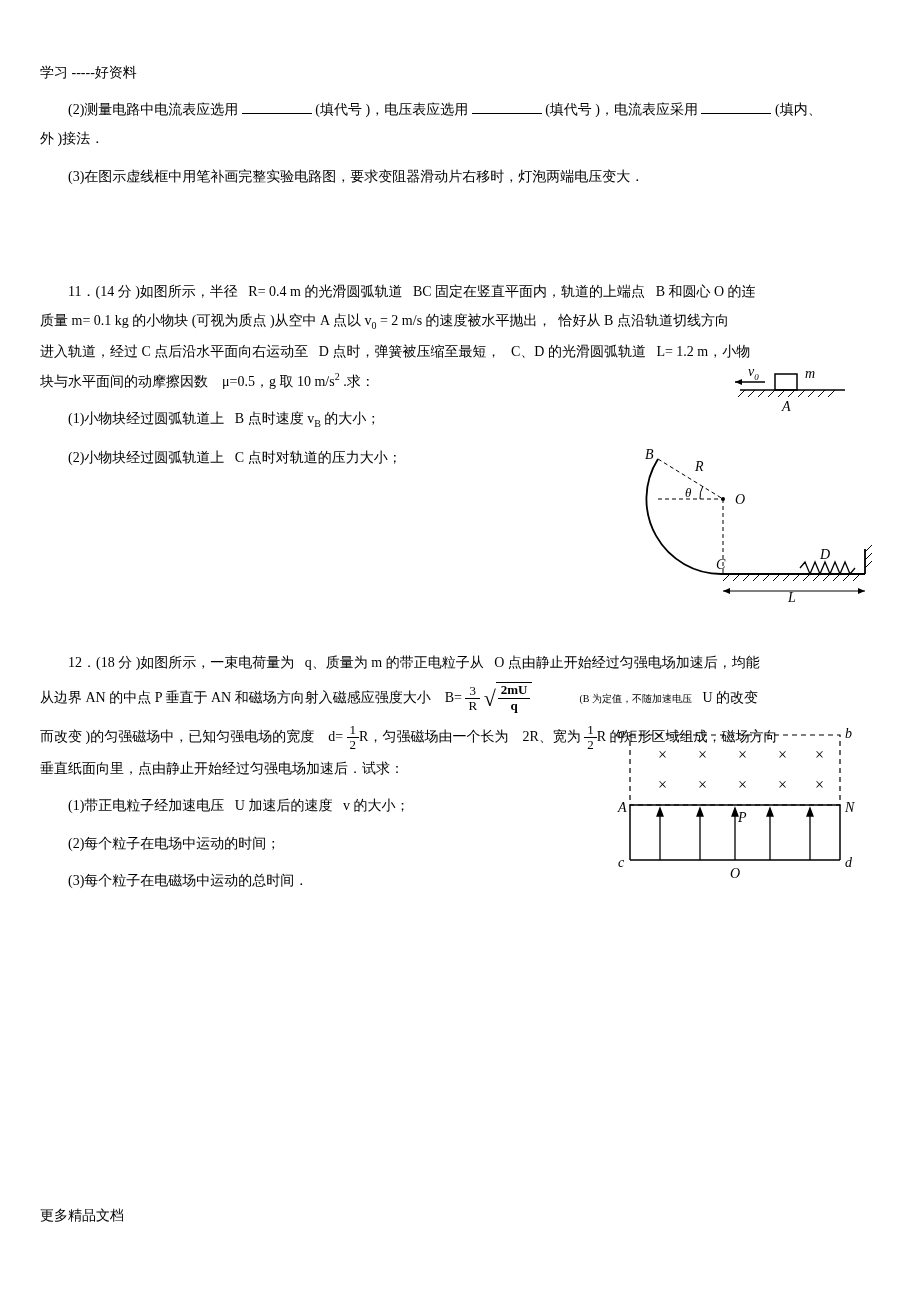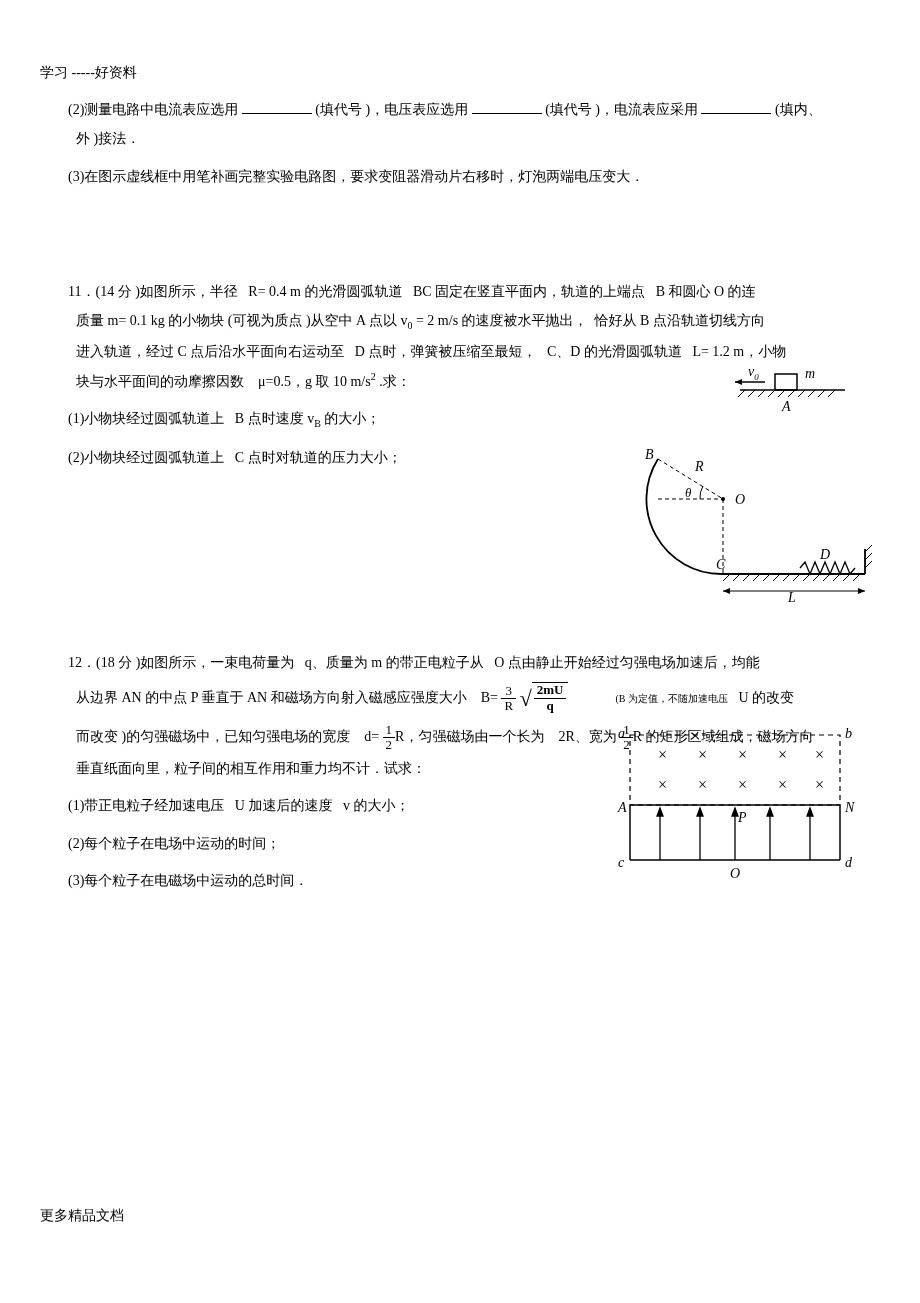--- a/index.html
+++ b/index.html
@@ -16,21 +16,20 @@
       font-size: 14px;
       margin-bottom: 6px;
     }
     .para {
       text-indent: 2em;
       margin-bottom: 4px;
       margin-top: 12px;
     }
     .para-noindent {
       margin-bottom: 4px;
-      margin-left: 36px;
     }
     .blank {
       display: inline-block;
       border-bottom: 1px solid #000;
       width: 70px;
       height: 1em;
       vertical-align: baseline;
     }
     .section-gap {
       margin-top: 90px;
@@ -251,21 +250,21 @@
     <span class="frac">
       <span class="num">1</span>
       <span class="den">2</span>
     </span><span>R，匀强磁场由一个长为</span>
     &nbsp;&nbsp;&nbsp;<span>2R、宽为</span>
     <span class="frac">
       <span class="num">1</span>
       <span class="den">2</span>
     </span><span>R 的矩形区域组成，磁场方向</span>
   </div>
-  <div class="para-noindent">垂直纸面向里，粒子间的相互作用和重力均不计．试求：</div>
+  <div class="para-noindent">垂直纸面向里，点由静止开始经过匀强电场加速后．试求：</div>
   <div class="para">
     <span>(1)带正电粒子经加速电压</span>
     &nbsp;&nbsp;<span>U 加速后的速度</span>
     &nbsp;&nbsp;<span>v 的大小；</span>
   </div>
   <div class="para">(2)每个粒子在电场中运动的时间；</div>
   <div class="para">(3)每个粒子在电磁场中运动的总时间．</div>
 
   <div class="q12-fig">
     <svg width="250" height="180" viewBox="0 0 250 180">

